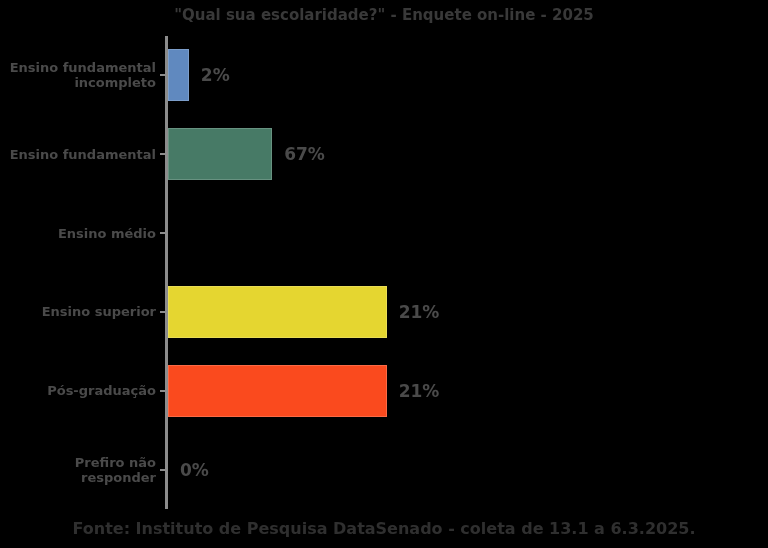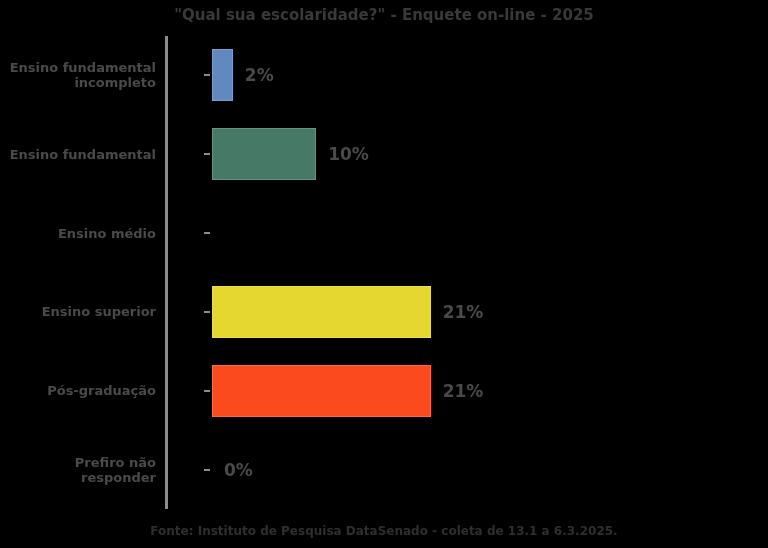--- a/index.html
+++ b/index.html
@@ -62,21 +62,20 @@
     height: 473px;
     display: flex;
     flex-direction: column;
   }
 
   .bar-row {
     position: relative;
     flex: 1 1 0;
     display: flex;
     align-items: center;
-    margin-left: 44px;
   }
 
   .cat-label {
     position: absolute;
     right: 612px; 
     width: 160px;
     text-align: right;
     font-size: 13px;
     font-weight: bold;
     color: #4a4a4a;
@@ -119,21 +118,21 @@
     white-space: nowrap;
   }
 
   
   .chart-footer {
     position: absolute;
     left: 0;
     bottom: 10px;
     width: 768px;
     text-align: center;
-    font-size: 12px;
+    font-size: 16px;
     font-weight: bold;
     color: #2f2f2f;
     white-space: nowrap;
   }
 </style>
 </head>
 <body>
 
 <div id="chart-root">
 
@@ -157,21 +156,21 @@
         </div>
       </div>
 
       <div class="bar-row">
         <div class="cat-label">
           <div>Ensino fundamental</div>
         </div>
         <div class="tick"></div>
         <div class="bar-wrap">
           <div class="bar" id="bar-1" style="width: 104.13px; background: rgb(71, 122, 102);"></div>
-          <div class="bar-value">10%</div>
+          <div class="bar-value">67%</div>
         </div>
       </div>
 
       <div class="bar-row">
         <div class="cat-label">
           <div>Ensino médio</div>
         </div>
         <div class="tick"></div>
       </div>
 

